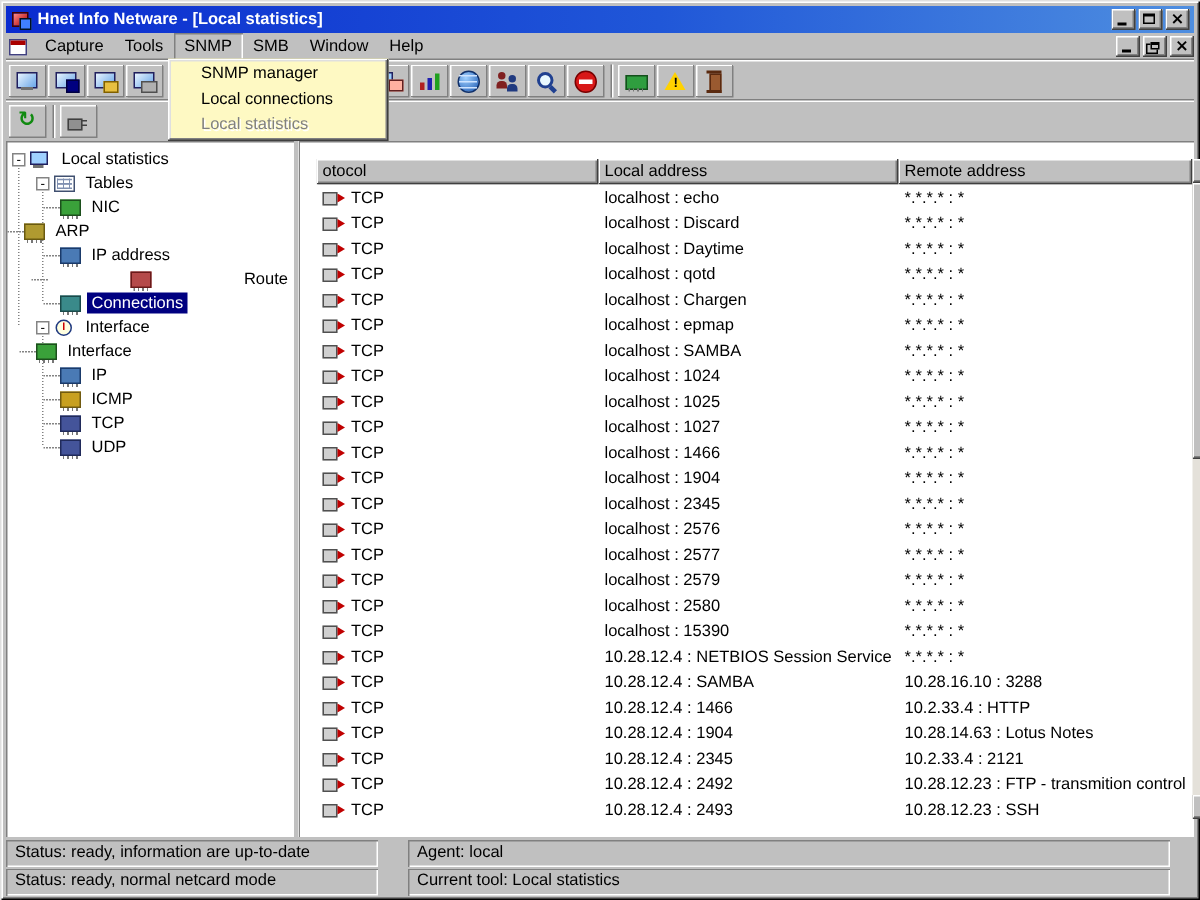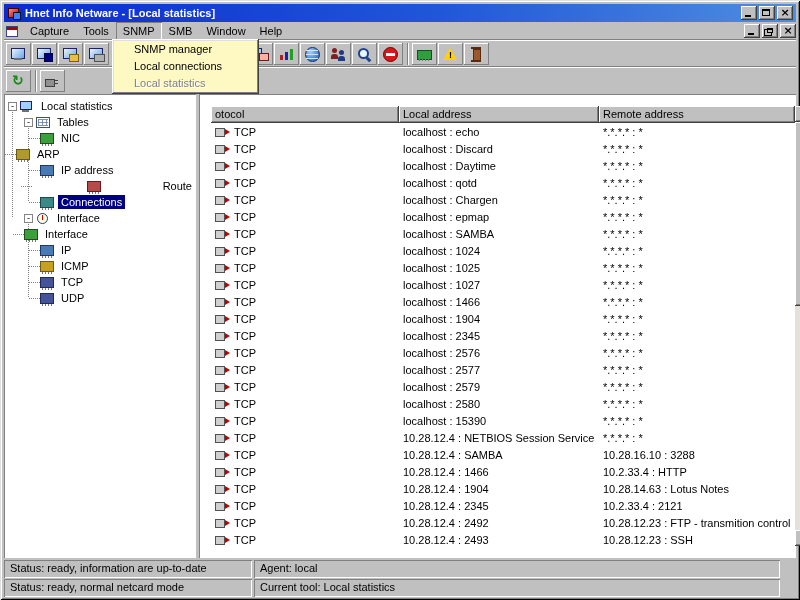--- a/index.html
+++ b/index.html
@@ -132,21 +132,21 @@
   .sbtn{width:16px;height:16px;flex:none;background:#c0c0c0;box-shadow:inset -1px -1px 0 #404040,inset 1px 1px 0 #fff,inset -2px -2px 0 #808080;
     font-size:7px;line-height:15px;text-align:center;color:#000}
   .vtrack{flex:1;position:relative}
   .vthumb{position:absolute;left:0;top:0;width:16px;height:45%;background:#c0c0c0;box-shadow:inset -1px -1px 0 #404040,inset 1px 1px 0 #fff,inset -2px -2px 0 #808080}
   .hscroll{height:16px;flex:none;display:flex;background:#e4e1da}
   .htrack{flex:1;position:relative;min-width:0}
   .hthumb{position:absolute;top:0;left:8px;width:60%;height:16px;background:#c0c0c0;box-shadow:inset -1px -1px 0 #404040,inset 1px 1px 0 #fff,inset -2px -2px 0 #808080}
   .corner{width:16px;height:16px;flex:none;background:#c0c0c0}
 
   
-  .statusrow{position:absolute;left:4px;right:20px;height:18px;display:flex;gap:2px}
+  .statusrow{position:absolute;left:4px;right:20px;height:18px;display:flex;gap:20px}
   #status1{bottom:22px}
   #status2{bottom:3px}
   .spanel{box-shadow:inset 1px 1px 0 #808080,inset -1px -1px 0 #fff;padding:2px 6px;white-space:pre;overflow:hidden}
   .sp-a{width:248px;flex:none}
   .sp-b{flex:1}
   .sp-b2{width:348px;flex:none}
   .sp-c{flex:1}
 </style>
 </head>
 <body>

